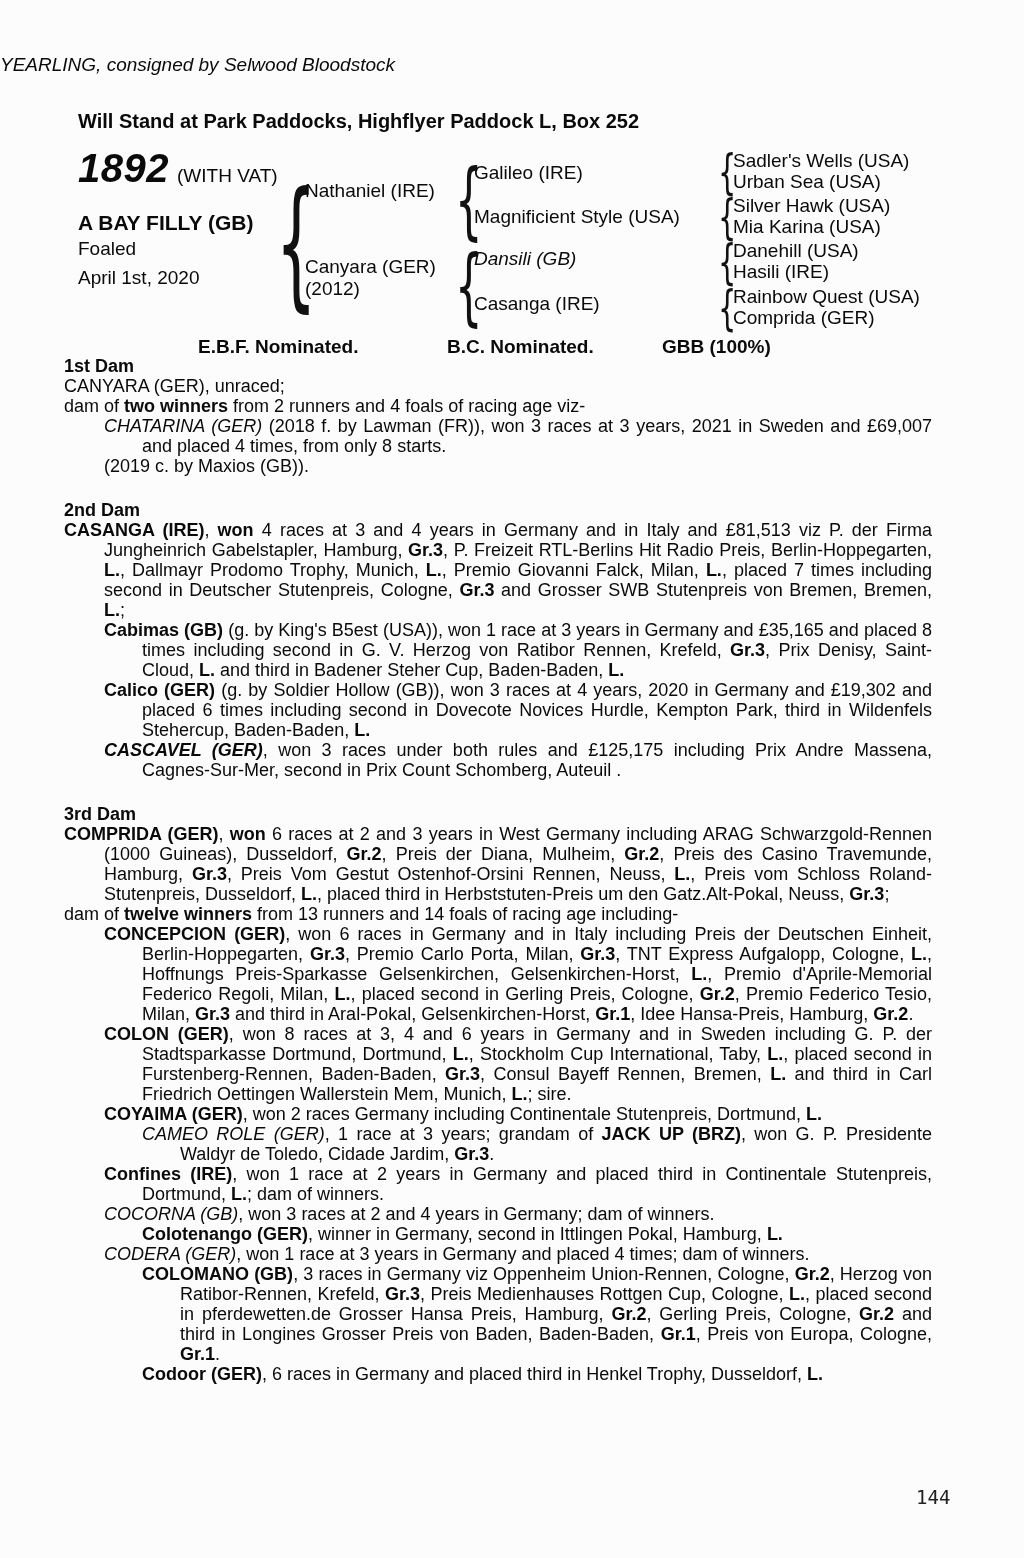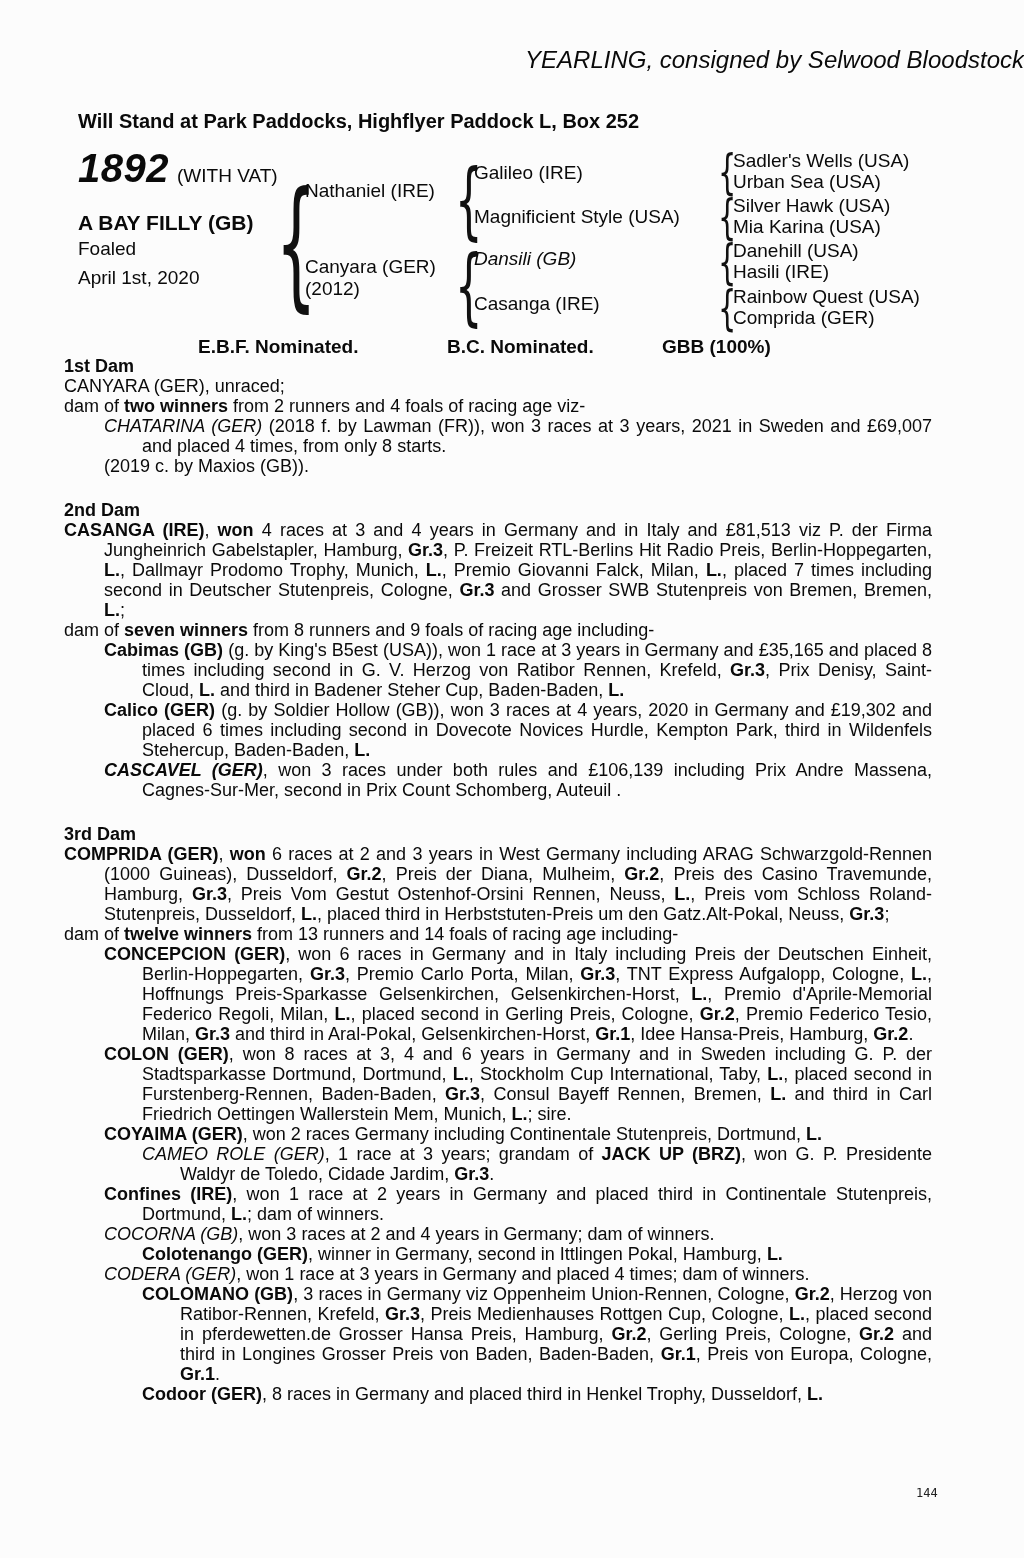--- a/index.html
+++ b/index.html
@@ -7,24 +7,24 @@
   .page {
     position:relative;
     width:1024px; height:1558px;
     margin:0 auto;
     background:#fcfcfc;
     color:#0a0a0a;
     font-family:"Liberation Sans", sans-serif;
     overflow:hidden;
   }
   .title {
-    position:absolute; top:46px; left:0; width:1024px;
-    text-align:right;
+    position:absolute; top:54px; left:0; width:1024px;
+    text-align:left;
     font-style:italic;
-    font-size:24px;
+    font-size:19px;
   }
   .stand-line {
     position:absolute; top:110px; left:78px; width:868px;
     font-weight:bold; font-size:20px;
   }
   
   .pedigree { position:absolute; left:78px; top:150px; width:868px; height:200px; font-size:19px; line-height:21px; }
   .pedigree .abs { position:absolute; white-space:nowrap; }
   .lot-number { font-size:40px; font-weight:bold; letter-spacing:0.5px;font-style:italic; }
   .vat { font-size:19px; margin-left:8px; }
@@ -47,21 +47,21 @@
   .dam-heading:first-child { margin-top:0; }
   .para { margin:0; }
   .p0 { padding-left:40px;  text-indent:-40px; }
   .p1 { padding-left:78px;  text-indent:-38px; }
   .p2 { padding-left:116px; text-indent:-38px; }
   .b  { font-weight:bold; }
   .i  { font-style:italic; }
   .bi { font-weight:bold; font-style:italic; }
   .page-number {
     position:absolute; top:1486px; left:916px;
-    font-size:12px; font-family:"DejaVu Sans Mono", monospace;
+    font-size:19px; font-family:"DejaVu Sans Mono", monospace;
     color:#222;
   }
 </style>
 </head>
 <body>
 
 <div class="page">
 
   <div class="title">YEARLING, consigned by Selwood Bloodstock</div>
   <div class="stand-line">Will Stand at Park Paddocks, Highflyer Paddock L, Box 252</div>
@@ -111,34 +111,33 @@
   </div>
 
   <div class="body-text">
       <div class="dam-heading">1st Dam</div>
       <div class="para p0"><span>CANYARA (GER), unraced;</span></div>
       <div class="para p0"><span>dam of </span><span class="b">two winners</span><span> from 2 runners and 4 foals of racing age viz-</span></div>
       <div class="para p1"><span class="i">CHATARINA (GER)</span><span> (2018 f. by Lawman (FR)), won 3 races at 3 years, 2021 in Sweden and £69,007 and placed 4 times, from only 8 starts.</span></div>
       <div class="para p1"><span>(2019 c. by Maxios (GB)).</span></div>
       <div class="dam-heading">2nd Dam</div>
       <div class="para p0"><span class="b">CASANGA (IRE)</span><span>, </span><span class="b">won</span><span> 4 races at 3 and 4 years in Germany and in Italy and £81,513 viz P. der Firma Jungheinrich Gabelstapler, Hamburg, </span><span class="b">Gr.3</span><span>, P. Freizeit RTL-Berlins Hit Radio Preis, Berlin-Hoppegarten, </span><span class="b">L.</span><span>, Dallmayr Prodomo Trophy, Munich, </span><span class="b">L.</span><span>, Premio Giovanni Falck, Milan, </span><span class="b">L.</span><span>, placed 7 times including second in Deutscher Stutenpreis, Cologne, </span><span class="b">Gr.3</span><span> and Grosser SWB Stutenpreis von Bremen, Bremen, </span><span class="b">L.</span><span>;</span></div>
-      <div class="para p0"><span>dam of </span><span class="b">seven winners</span><span> from 8 runners and 9 foals of racing age including-</span></div>
       <div class="para p1"><span class="b">Cabimas (GB)</span><span> (g. by King's B5est (USA)), won 1 race at 3 years in Germany and £35,165 and placed 8 times including second in G. V. Herzog von Ratibor Rennen, Krefeld, </span><span class="b">Gr.3</span><span>, Prix Denisy, Saint-Cloud, </span><span class="b">L.</span><span> and third in Badener Steher Cup, Baden-Baden, </span><span class="b">L.</span></div>
       <div class="para p1"><span class="b">Calico (GER)</span><span> (g. by Soldier Hollow (GB)), won 3 races at 4 years, 2020 in Germany and £19,302 and placed 6 times including second in Dovecote Novices Hurdle, Kempton Park, third in Wildenfels Stehercup, Baden-Baden, </span><span class="b">L.</span></div>
-      <div class="para p1"><span class="bi">CASCAVEL (GER)</span><span>, won 3 races under both rules and £106,139 including Prix Andre Massena, Cagnes-Sur-Mer, second in Prix Count Schomberg, Auteuil .</span></div>
+      <div class="para p1"><span class="bi">CASCAVEL (GER)</span><span>, won 3 races under both rules and £125,175 including Prix Andre Massena, Cagnes-Sur-Mer, second in Prix Count Schomberg, Auteuil .</span></div>
       <div class="dam-heading">3rd Dam</div>
       <div class="para p0"><span class="b">COMPRIDA (GER)</span><span>, </span><span class="b">won</span><span> 6 races at 2 and 3 years in West Germany including ARAG Schwarzgold-Rennen (1000 Guineas), Dusseldorf, </span><span class="b">Gr.2</span><span>, Preis der Diana, Mulheim, </span><span class="b">Gr.2</span><span>, Preis des Casino Travemunde, Hamburg, </span><span class="b">Gr.3</span><span>, Preis Vom Gestut Ostenhof-Orsini Rennen, Neuss, </span><span class="b">L.</span><span>, Preis vom Schloss Roland-Stutenpreis, Dusseldorf, </span><span class="b">L.</span><span>, placed third in Herbststuten-Preis um den Gatz.Alt-Pokal, Neuss, </span><span class="b">Gr.3</span><span>;</span></div>
       <div class="para p0"><span>dam of </span><span class="b">twelve winners</span><span> from 13 runners and 14 foals of racing age including-</span></div>
       <div class="para p1"><span class="b">CONCEPCION (GER)</span><span>, won 6 races in Germany and in Italy including Preis der Deutschen Einheit, Berlin-Hoppegarten, </span><span class="b">Gr.3</span><span>, Premio Carlo Porta, Milan, </span><span class="b">Gr.3</span><span>, TNT Express Aufgalopp, Cologne, </span><span class="b">L.</span><span>, Hoffnungs Preis-Sparkasse Gelsenkirchen, Gelsenkirchen-Horst, </span><span class="b">L.</span><span>, Premio d'Aprile-Memorial Federico Regoli, Milan, </span><span class="b">L.</span><span>, placed second in Gerling Preis, Cologne, </span><span class="b">Gr.2</span><span>, Premio Federico Tesio, Milan, </span><span class="b">Gr.3</span><span> and third in Aral-Pokal, Gelsenkirchen-Horst, </span><span class="b">Gr.1</span><span>, Idee Hansa-Preis, Hamburg, </span><span class="b">Gr.2</span><span>.</span></div>
       <div class="para p1"><span class="b">COLON (GER)</span><span>, won 8 races at 3, 4 and 6 years in Germany and in Sweden including G. P. der Stadtsparkasse Dortmund, Dortmund, </span><span class="b">L.</span><span>, Stockholm Cup International, Taby, </span><span class="b">L.</span><span>, placed second in Furstenberg-Rennen, Baden-Baden, </span><span class="b">Gr.3</span><span>, Consul Bayeff Rennen, Bremen, </span><span class="b">L.</span><span> and third in Carl Friedrich Oettingen Wallerstein Mem, Munich, </span><span class="b">L.</span><span>; sire.</span></div>
       <div class="para p1"><span class="b">COYAIMA (GER)</span><span>, won 2 races Germany including Continentale Stutenpreis, Dortmund, </span><span class="b">L.</span></div>
       <div class="para p2"><span class="i">CAMEO ROLE (GER)</span><span>, 1 race at 3 years; grandam of </span><span class="b">JACK UP (BRZ)</span><span>, won G. P. Presidente Waldyr de Toledo, Cidade Jardim, </span><span class="b">Gr.3</span><span>.</span></div>
       <div class="para p1"><span class="b">Confines (IRE)</span><span>, won 1 race at 2 years in Germany and placed third in Continentale Stutenpreis, Dortmund, </span><span class="b">L.</span><span>; dam of winners.</span></div>
       <div class="para p1"><span class="i">COCORNA (GB)</span><span>, won 3 races at 2 and 4 years in Germany; dam of winners.</span></div>
       <div class="para p2"><span class="b">Colotenango (GER)</span><span>, winner in Germany, second in Ittlingen Pokal, Hamburg, </span><span class="b">L.</span></div>
       <div class="para p1"><span class="i">CODERA (GER)</span><span>, won 1 race at 3 years in Germany and placed 4 times; dam of winners.</span></div>
       <div class="para p2"><span class="b">COLOMANO (GB)</span><span>, 3 races in Germany viz Oppenheim Union-Rennen, Cologne, </span><span class="b">Gr.2</span><span>, Herzog von Ratibor-Rennen, Krefeld, </span><span class="b">Gr.3</span><span>, Preis Medienhauses Rottgen Cup, Cologne, </span><span class="b">L.</span><span>, placed second in pferdewetten.de Grosser Hansa Preis, Hamburg, </span><span class="b">Gr.2</span><span>, Gerling Preis, Cologne, </span><span class="b">Gr.2</span><span> and third in Longines Grosser Preis von Baden, Baden-Baden, </span><span class="b">Gr.1</span><span>, Preis von Europa, Cologne, </span><span class="b">Gr.1</span><span>.</span></div>
-      <div class="para p2"><span class="b">Codoor (GER)</span><span>, 8 races in Germany and placed third in Henkel Trophy, Dusseldorf, </span><span class="b">L.</span></div>
+      <div class="para p2"><span class="b">Codoor (GER)</span><span>, 6 races in Germany and placed third in Henkel Trophy, Dusseldorf, </span><span class="b">L.</span></div>
     </div>
 
   <div class="page-number">144</div>
 
 </div>
 
 </body></html>

